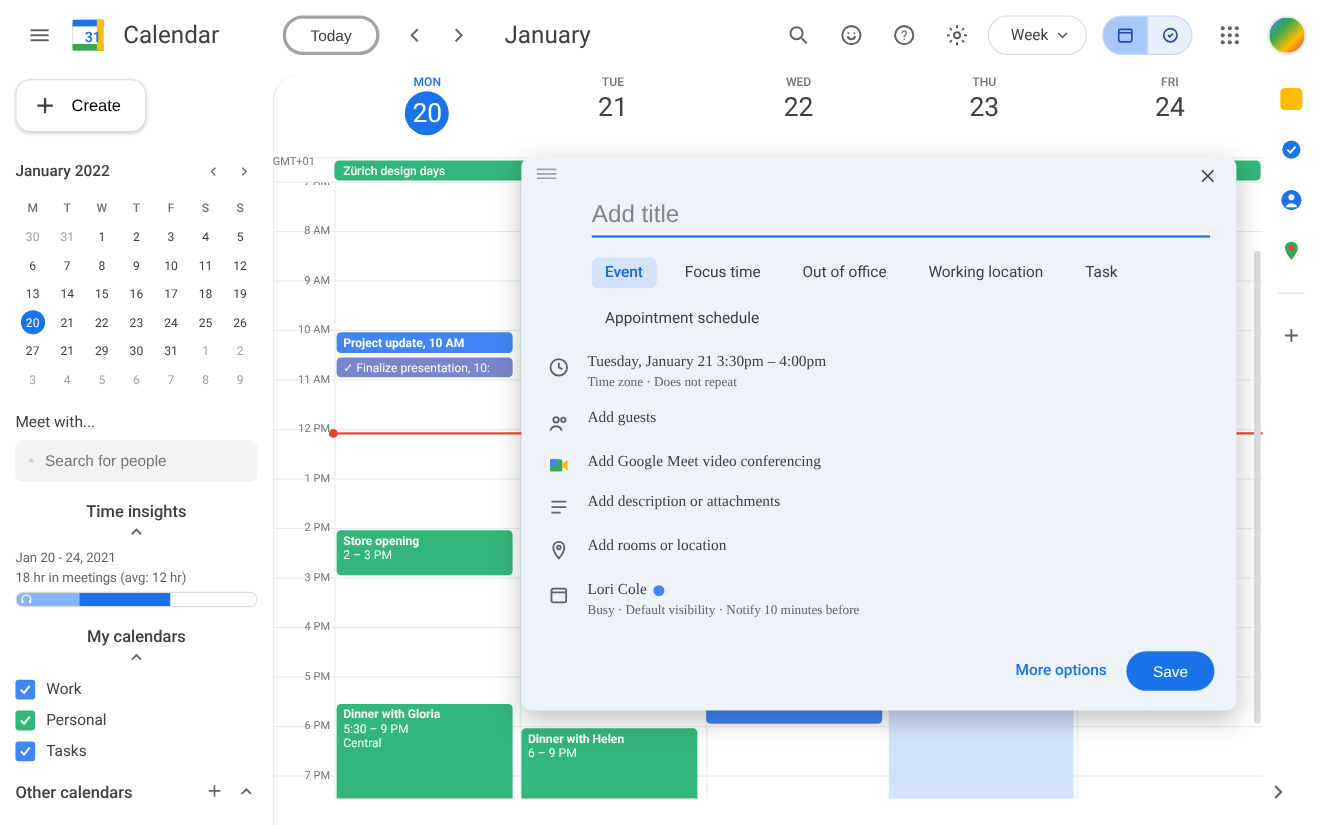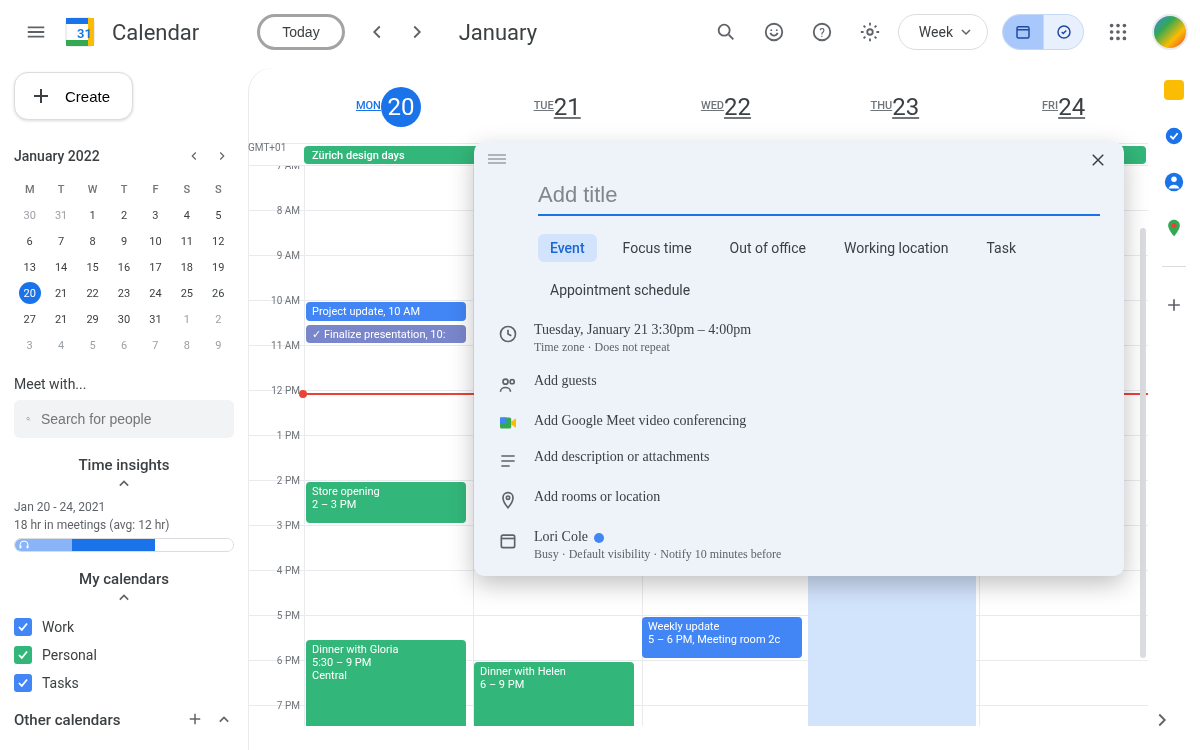--- a/index.html
+++ b/index.html
@@ -149,22 +149,22 @@
     flex:1; background:#fff; border-radius:24px 0 0 0;
     margin-top:4px;
     position:relative; overflow:hidden;
     box-shadow: inset 1px 0 0 #e8eaed;
   }
   .gz { font-size:10px; color:#70757a; padding-right:6px; padding-top:16px;}
   .days-head {
     height:76px; display:flex; padding-left:56px; border-bottom:1px solid #e8eaed;
   }
   .day-head {
-    flex:1; display:flex; flex-direction:row; align-items:center; justify-content:center;
-    font-size:11px; color:#70757a; font-weight:500;text-decoration:underline;
+    flex:1; display:flex; flex-direction:column; align-items:center; 
+    font-size:11px; color:#70757a; font-weight:500;
   }
   .day-head .num { font-size:24px; color:#3c4043; font-weight:400; margin-top:2px;}
   .day-head.today { color:#1a73e8;}
   .day-head.today .num {
     width:40px; height:40px; border-radius:50%; background:#1a73e8; color:#fff;
     display:flex; align-items:center; justify-content:center;
   }
   .allday {
     height:22px; border-bottom:1px solid #e8eaed; position:relative;
   }
@@ -191,21 +191,21 @@
   .now-line::before{
     content:''; position:absolute; left:-5px; top:-3px; width:8px; height:8px; border-radius:50%; background:#ea4335;
   }
   .evt {
     position:absolute; border-radius:4px; color:#fff; font-size:11px;
     padding:3px 6px; overflow:hidden; line-height:13px;
   }
   .evt.blue{ background:#4285f4;}
   .evt.green{ background:#33b679;}
   .evt.purple{ background:#7986cb;}
-  .evt strong{font-weight:400;}
+  .evt strong{font-weight:700;}
   .slot-highlight {
     position:absolute; background:#d2e3fc;
   }
   
   .rail {
     width:52px; display:flex; flex-direction:column; align-items:center; gap:22px; padding-top:14px;
   }
   .rail .rbox { width:20px; height:20px; border-radius:4px;}
   .rail-item { width:24px; height:24px; display:flex; align-items:center; justify-content:center; cursor:pointer;}
   .rail-divider { width:24px; height:1px; background:#dadce0; margin:4px 0;}
@@ -706,13 +706,17 @@
             <rect x="4" y="5" width="16" height="15" rx="2" fill="none" stroke="#5f6368" stroke-width="2"></rect>
             <path d="M4 9h16" stroke="#5f6368" stroke-width="2"></path>
           </svg>
         </div>
       <div class="content">
         <span>Lori Cole</span><span class="dot-blue"></span>
         <div class="sub">Busy · Default visibility · Notify 10 minutes before</div>
       </div>
     </div>
   </div>
+  <div class="pop-actions">
+    <div class="more-opt">More options</div>
+    <button class="save-btn">Save</button>
+  </div>
 </div>
 
 </body></html>

